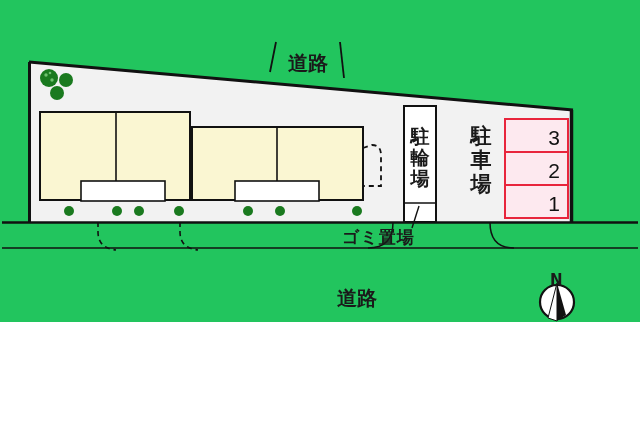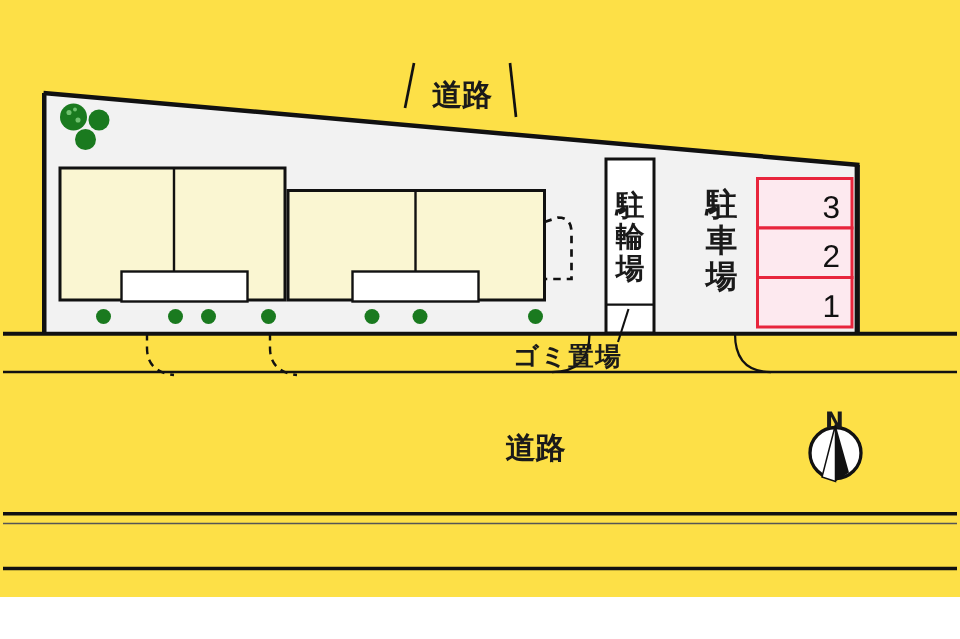--- a/index.html
+++ b/index.html
@@ -6,22 +6,22 @@
     margin: 0;
     padding: 0;
     background: #ffffff;
   }
   body {
     font-family: "Liberation Sans", sans-serif;
   }
   #plan {
     position: relative;
     width: 640px;
-    height: 398px;
-    background: #fde047;
+    height: 322px;
+    background: #22c55e;
     overflow: hidden;
     text-decoration: underline;
   }
   #plan svg {
     position: absolute;
     left: 0;
     top: 0;
   }
   .jp {
     font-family: "DejaVu Sans", sans-serif;

